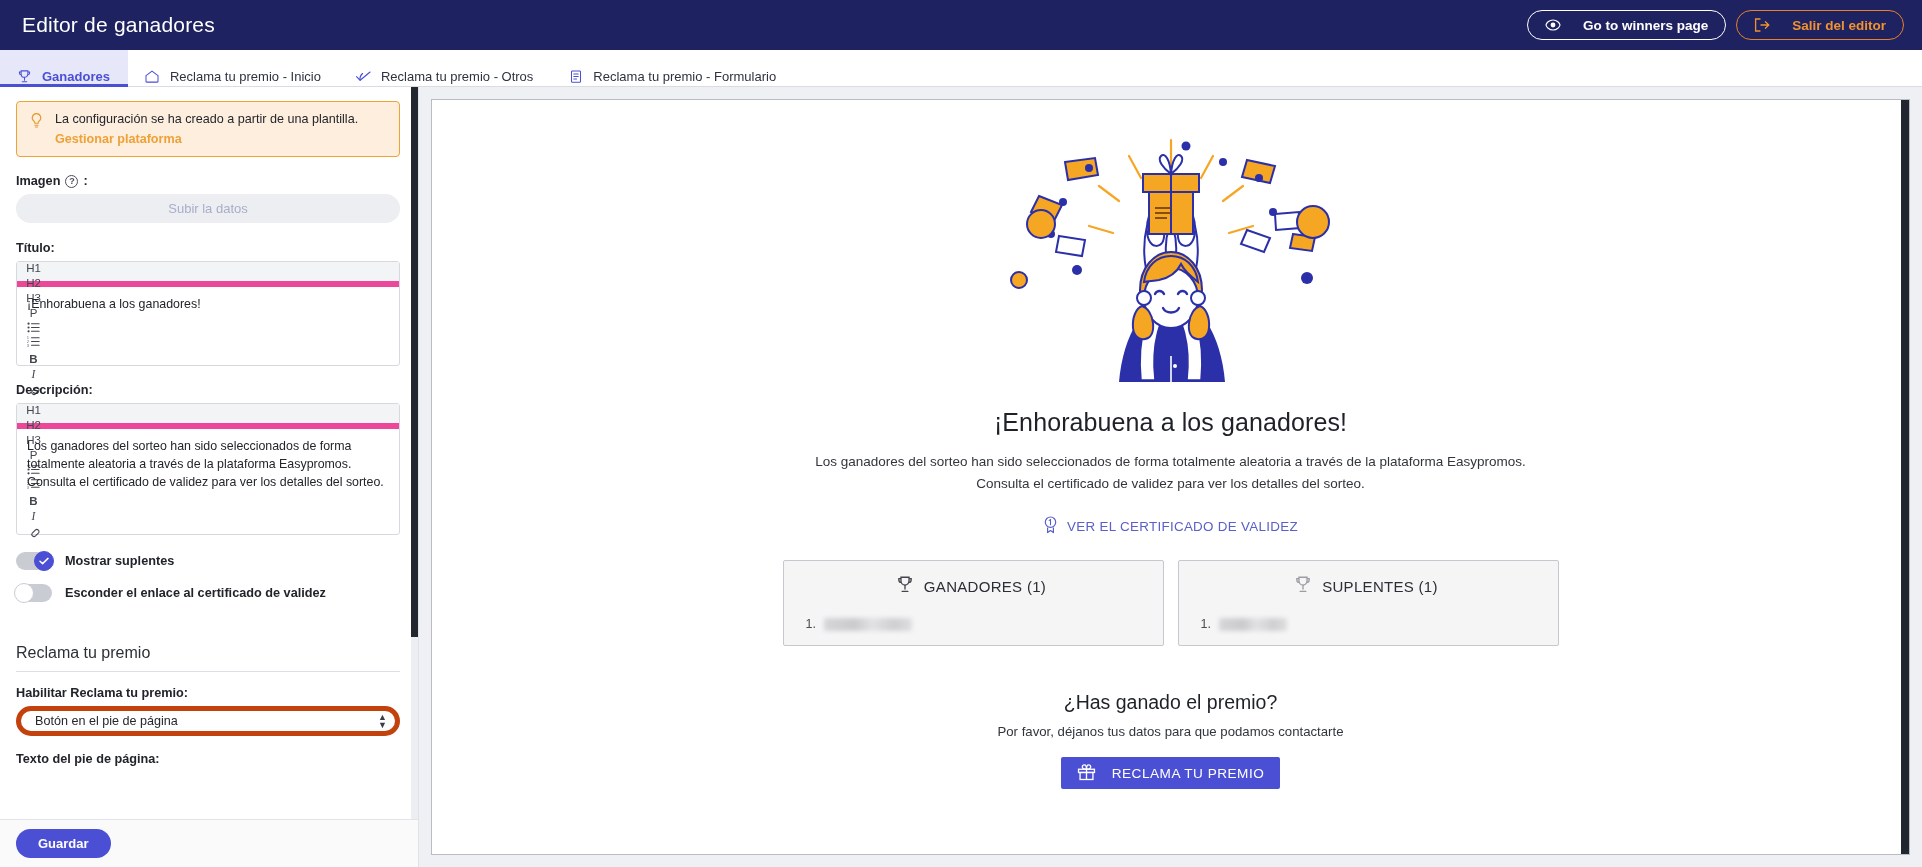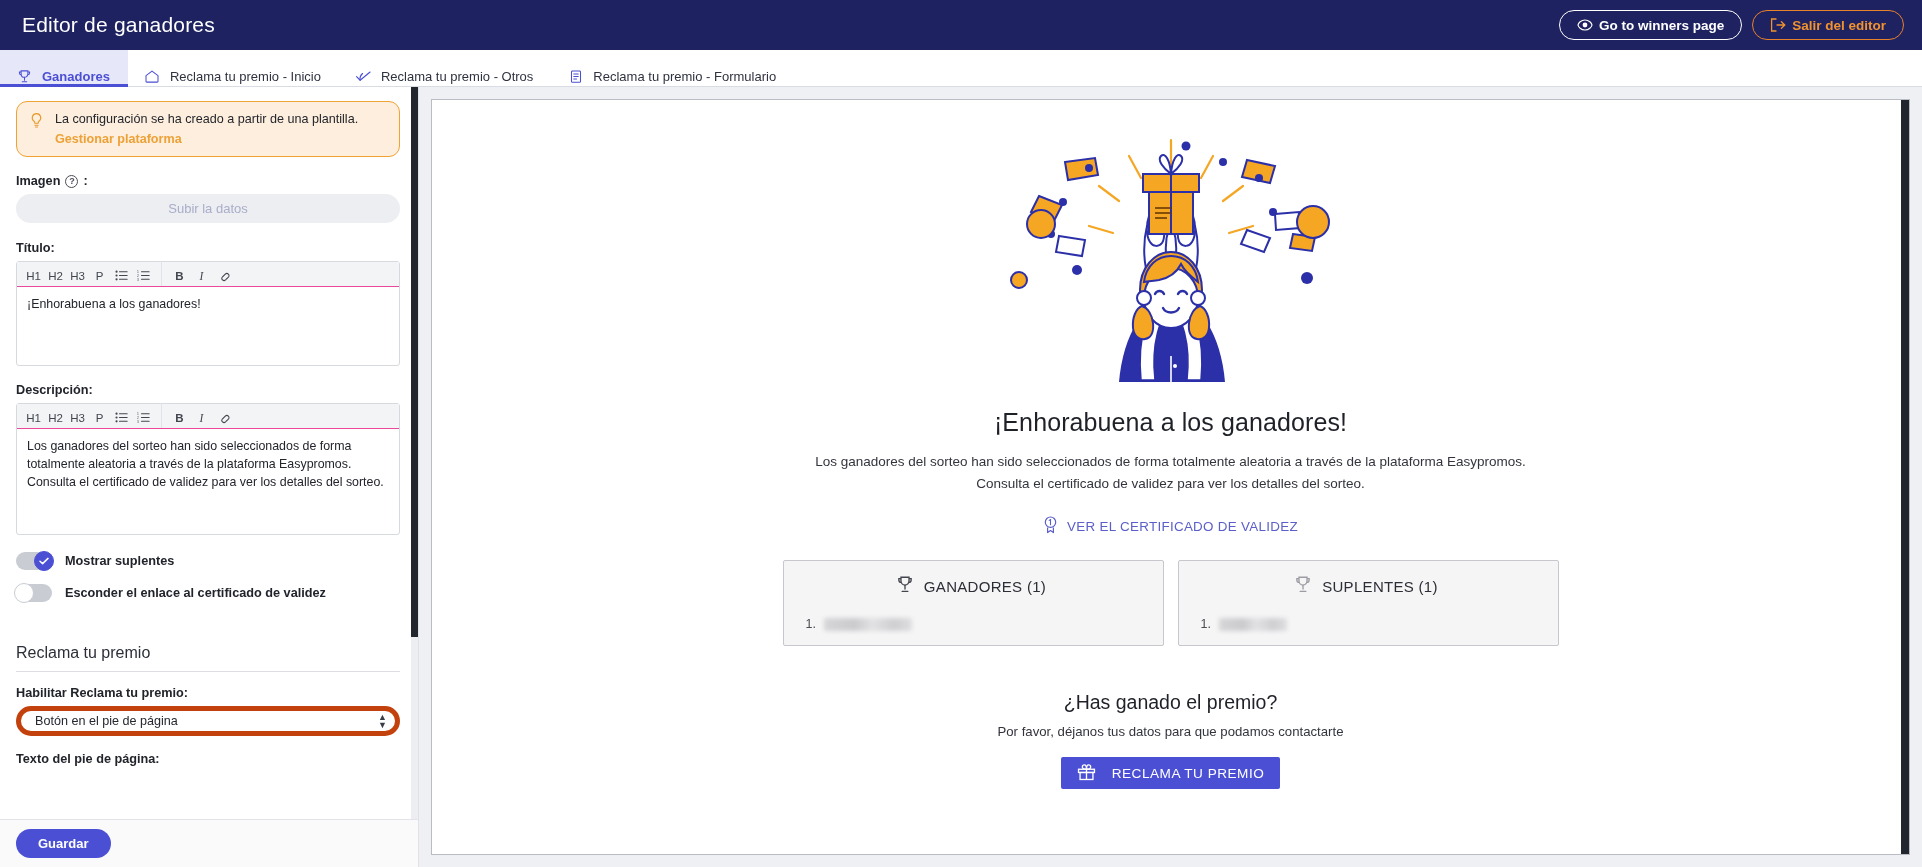--- a/index.html
+++ b/index.html
@@ -24,21 +24,21 @@
     z-index: 20;
   }
   #app-title {
     color: #ffffff;
     font-size: 21px;
     font-weight: 400;
     letter-spacing: .2px;
   }
   #topbar-actions { display: flex; align-items: center; gap: 10px; }
   .pill-btn {
-    display: flex; align-items: center; gap: 6px;
+    display: flex; align-items: center; gap: 22px;
     height: 30px;
     padding: 0 17px;
     border-radius: 16px;
     font-size: 13.5px;
     font-weight: 700;
     cursor: pointer;
     white-space: nowrap;
     background: transparent;
   }
   .pill-white { border: 1.4px solid #ffffff; color: #ffffff; }
@@ -108,21 +108,21 @@
   #sb-thumb {
     position: absolute;
     top: 0; right: 0; width: 7px; height: 550px;
     background: #22262e;
     border-radius: 0;
   }
 
   .alert {
     border: 1.6px solid #f0a233;
     background: #fdeedd;
-    border-radius: 11px;
+    border-radius: 4px;
     padding: 9px 12px 10px 12px;
     display: flex;
     gap: 10px;
     margin-bottom: 17px;
   }
   .alert .bulb { flex: 0 0 16px; margin-top: 1px; color: #e79a2e; }
   .alert-text { font-size: 12.6px; color: #24262d; line-height: 1.35; }
   .alert-link {
     display: block;
     margin-top: 4px;
@@ -157,24 +157,25 @@
     display: flex; align-items: center; justify-content: center;
     margin-bottom: 18px;
     cursor: pointer;
     user-select: none;
   }
 
   .rte { border: 1px solid #d6d9de; border-radius: 3px; margin-bottom: 17px; background:#fff; }
   .rte-toolbar {
     height: 25px;
     background: #f3f4f6;
-    border-bottom: 1px solid #ec4899;
-    display: flex; align-items: flex-end;
+    border-bottom: 6px solid #ec4899;
+    display: flex; align-items: flex-start;
     padding: 0 7px;
     gap: 3px;
+    flex-direction: column;
   }
   .rte-btn {
     min-width: 19px; height: 21px;
     display: flex; align-items: center; justify-content: center;
     font-size: 11.5px; color: #43464f;
     cursor: pointer; border-radius: 2px;
     padding: 0 2px;
   }
   .rte-sep { width: 1px; height: 25px; background: #e1e3e8; margin: 0 5px; }
   .rte-body {

